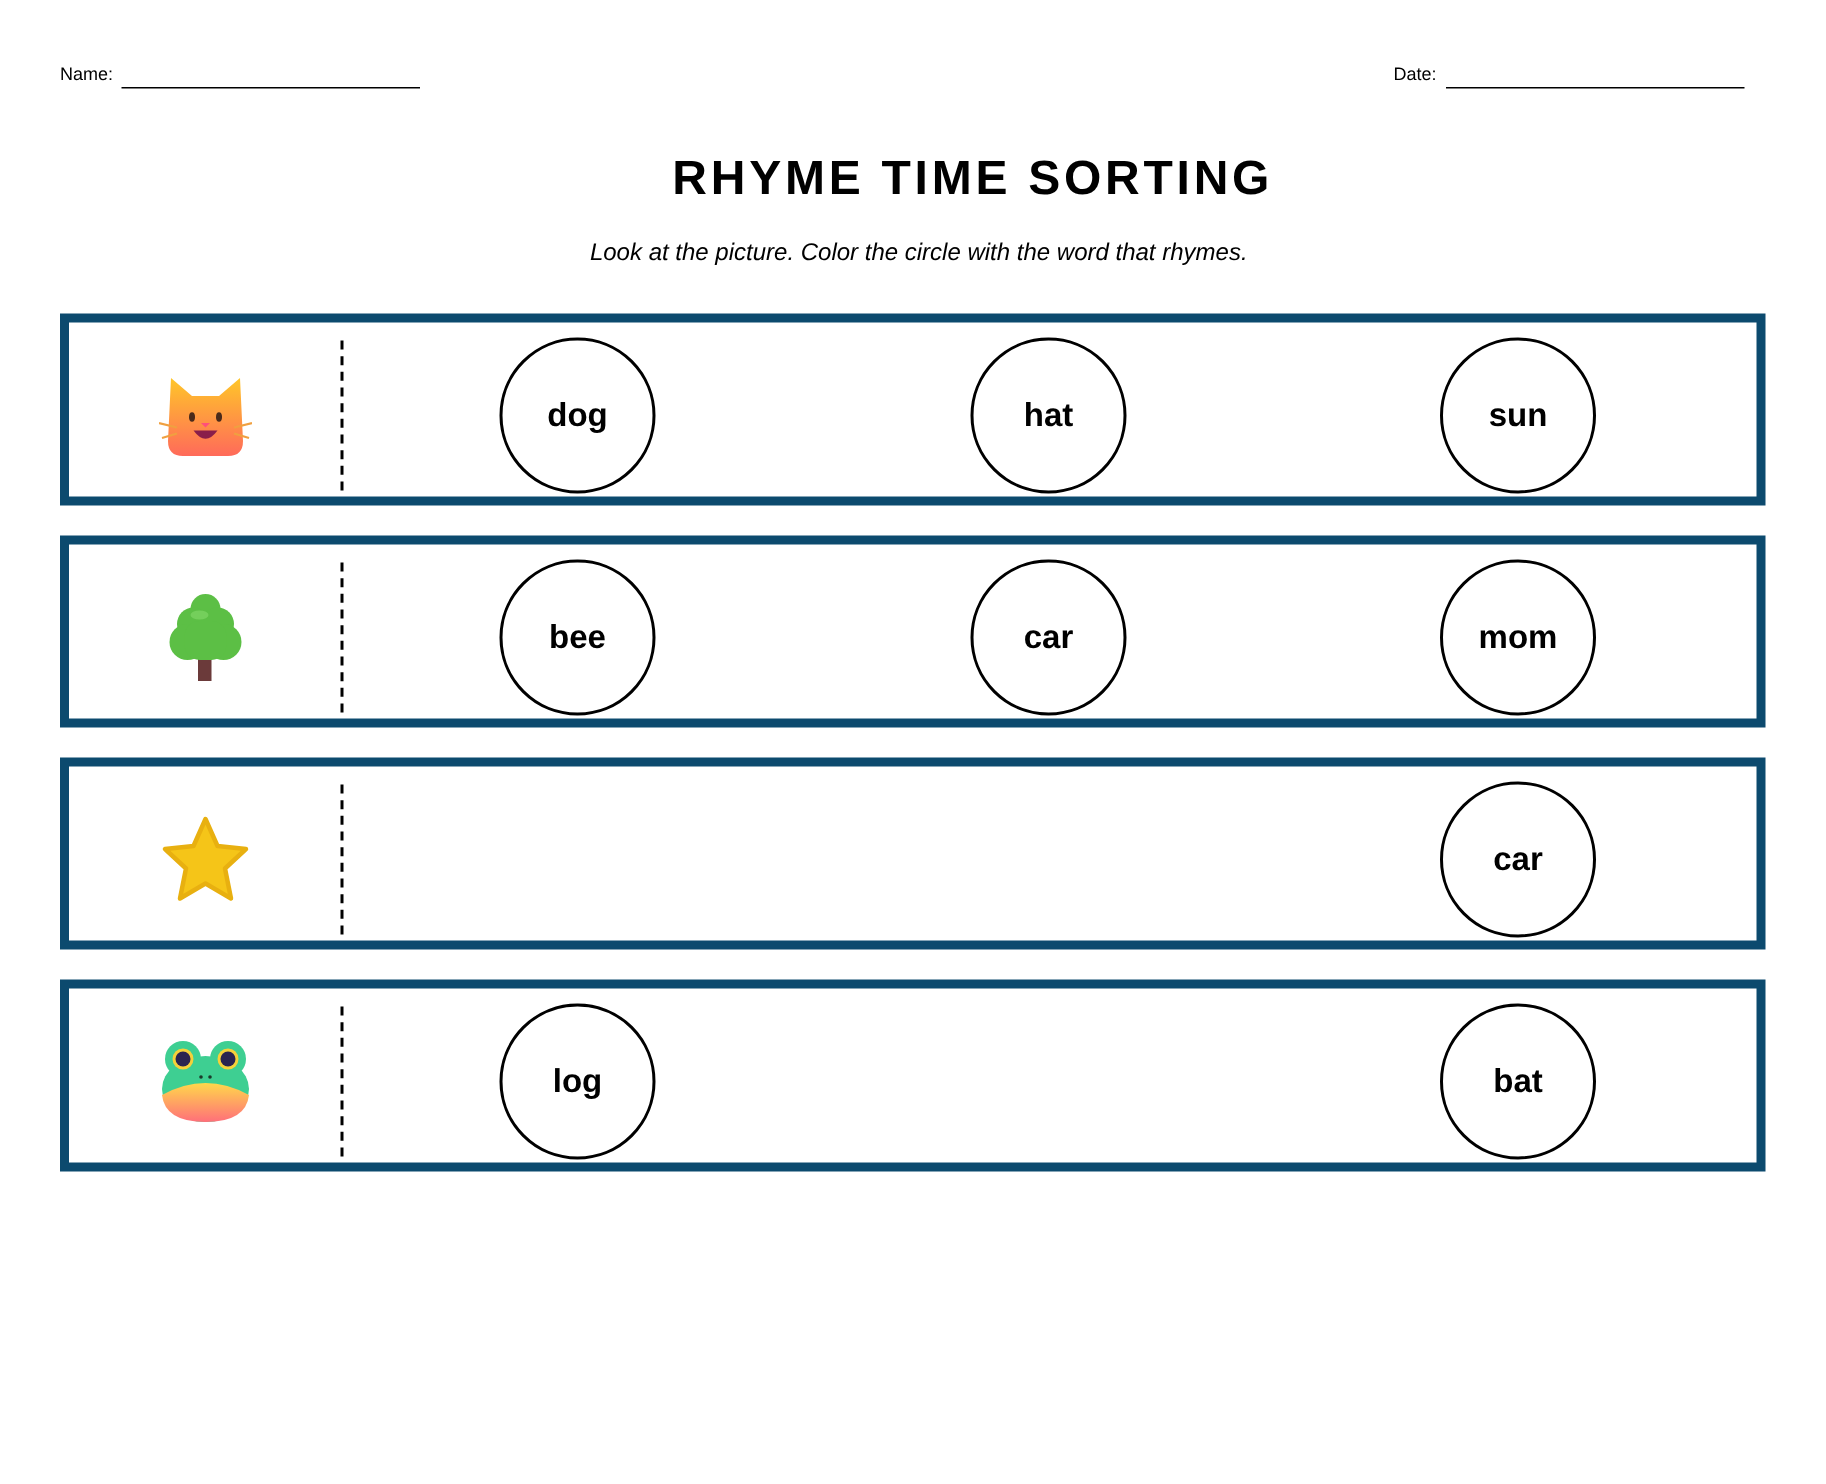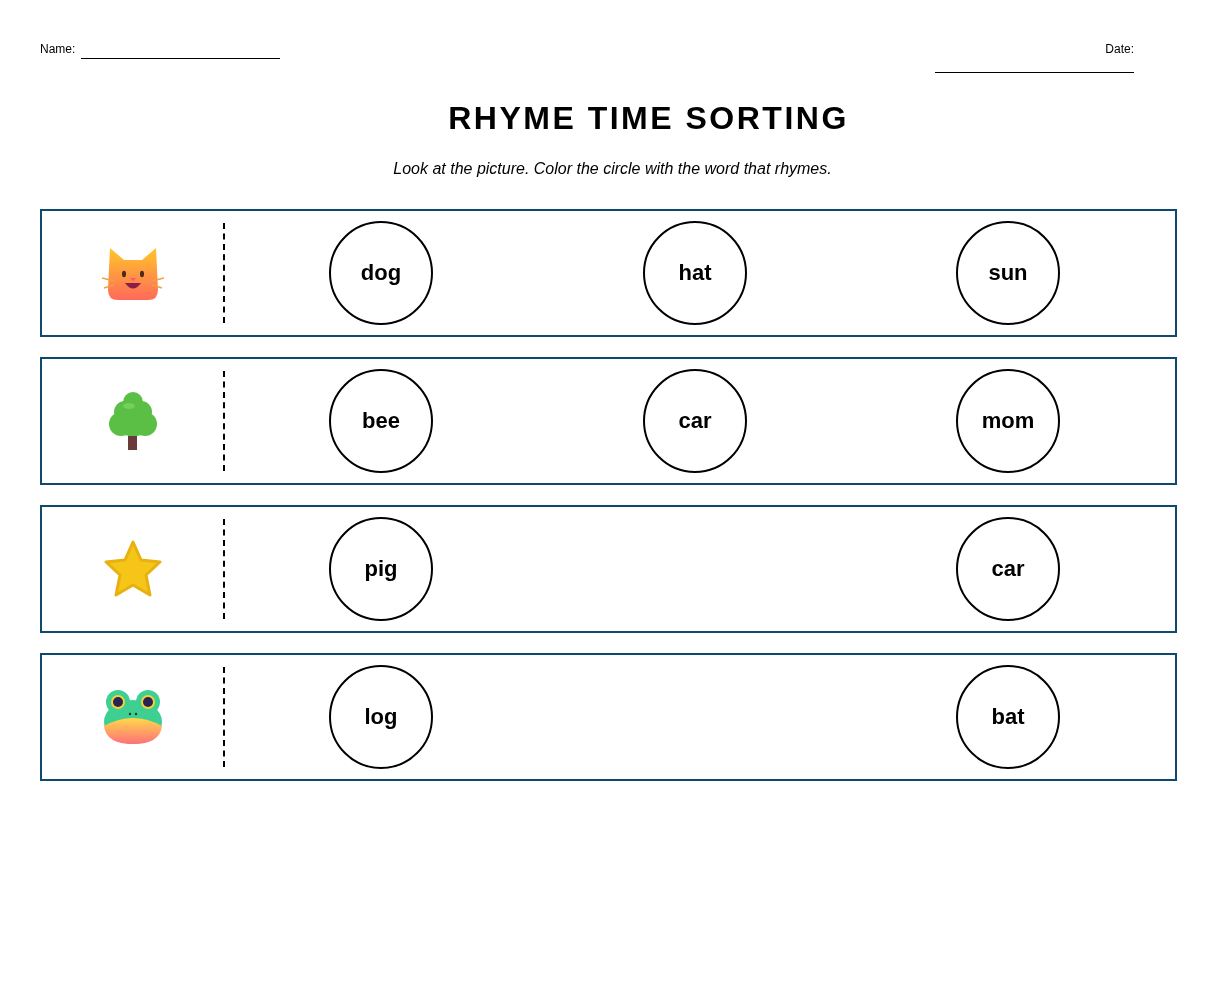--- a/index.html
+++ b/index.html
@@ -4,30 +4,30 @@
   <style>
     * { box-sizing: border-box; margin: 0; padding: 0; }
     html, body { width: 1217px; height: 989px; background: #ffffff; overflow: hidden; }
     body { position: relative; font-family: "Liberation Sans", sans-serif; color: #000; }
 
     .header-field { position: absolute; top: 40px; font-size: 12px; display: flex; align-items: flex-end; }
     .header-field .label { line-height: 19px; }
     .header-field .line { border-bottom: 1.5px solid #000; height: 14px; margin-left: 6px; }
     #name-field { left: 40px; }
     #name-field .line { width: 199px; }
-    #date-field { left: 929px; flex-direction: column; }
+    #date-field { left: 929px; }
     #date-field .line { width: 199px; }
 
     .title { position: absolute; top: 100px; left: 0; width: 1217px; text-align: center;
              font-size: 32px; font-weight: bold; letter-spacing: 2.5px; margin-left: 40px; }
     .subtitle { position: absolute; top: 148px; left: 4px; width: 1217px; text-align: center;
                 font-size: 16px; font-style: italic; margin-top: 12px; }
 
     .rows { position: absolute; top: 209px; left: 40px; width: 1137px; }
-    .row { position: relative; width: 1137px; height: 128px; border: 2px solid #0c4a6e;
+    .row { position: relative; width: 1137px; height: 128px; border: 6px solid #0c4a6e;
            margin-bottom: 20px; }
     .picture { position: absolute; left: 0; top: 0; width: 181px; height: 124px;
                display: flex; align-items: center; justify-content: center; }
     .divider { position: absolute; left: 181px; top: 12px; height: 100px;
                border-left: 2px dashed #000; }
     .circle { position: absolute; top: 10px; width: 104px; height: 104px; border-radius: 50%;
               border: 2px solid #000; display: flex; align-items: center; justify-content: center;
               font-size: 22px; font-weight: bold; background: #fff; }
     .c0 { left: 287px; }
     .c1 { left: 601px; }
@@ -104,21 +104,20 @@
 
   <div class="row">
     <div class="picture">
       <span>
         <svg width="62" height="60" viewBox="0 0 62 60">
           <path d="M31 3 L39 21 L58 23 L44 36 L48 56 L31 46 L14 56 L18 36 L4 23 L23 21 Z" fill="#f5c518" stroke="#e8b010" stroke-width="3" stroke-linejoin="round"></path>
         </svg>
       </span>
     </div>
     <div class="divider"></div>
-    <div class="circle c0">pig</div>
     <div class="circle c2">car</div>
   </div>
 
   <div class="row">
     <div class="picture">
       <span>
         <svg width="62" height="58" viewBox="0 0 62 58">
           <defs>
             <linearGradient id="frogbelly" x1="0" y1="0" x2="0" y2="1">
               <stop offset="0" stop-color="#ffd84a"></stop>

